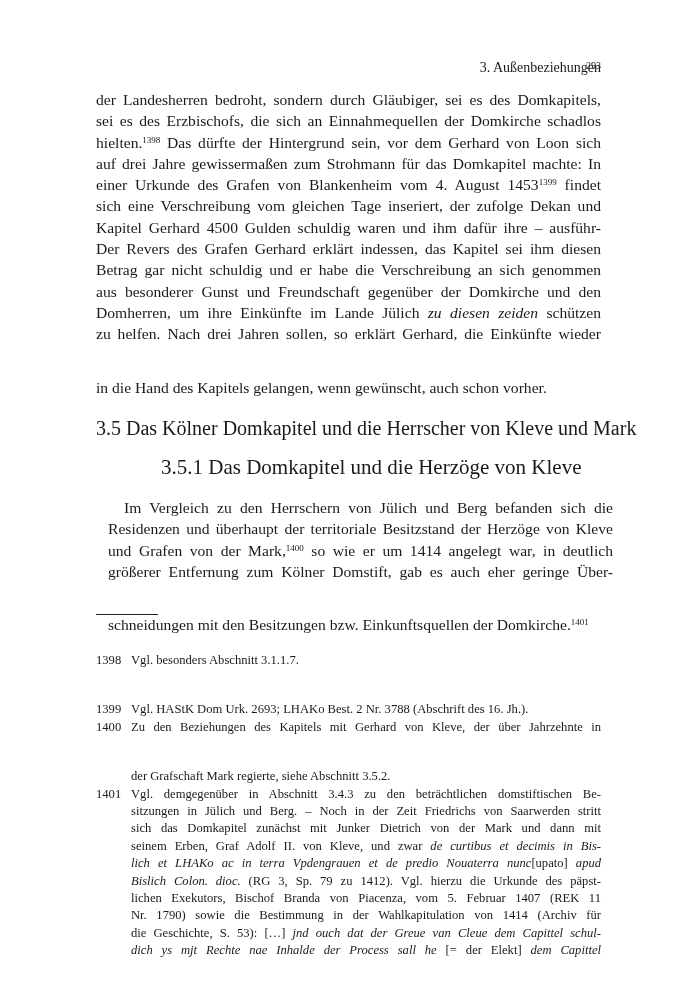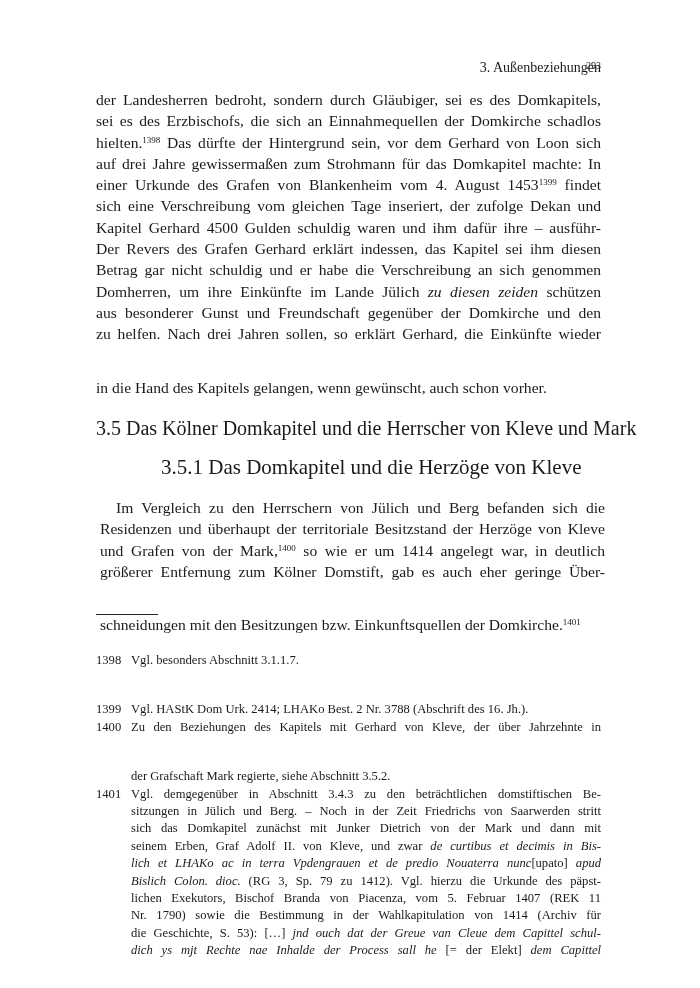--- a/index.html
+++ b/index.html
@@ -10,21 +10,21 @@
   .running-title { position: absolute; left: 0; right: 0; text-align: right; top: 0; }
   .page-number { position: absolute; right: 0; top: 0; font-size: 10px; }
   .body-text { position: absolute; top: 89px; left: 0; width: 505px; font-size: 15.6px; line-height: 21.3px;
                text-align: justify; }
   .line { display: block; text-align: justify; text-align-last: justify; white-space: nowrap; }
   .line.last { text-align-last: left; margin-top: 32px; }
   sup { font-size: 9px; line-height: 0; vertical-align: 5px; }
   i { font-style: italic; }
   .h2 { position: absolute; top: 417px; left: 0; font-size: 20px; white-space: nowrap; }
   .h3 { position: absolute; top: 455px; left: 65px; font-size: 21px; white-space: nowrap; }
-  .body-text-2 { position: absolute; top: 497px; left: 4px; width: 505px; font-size: 15.6px; line-height: 21.3px; }
+  .body-text-2 { position: absolute; top: 497px; left: 12px; width: 505px; font-size: 15.6px; line-height: 21.3px; }
   .rule { position: absolute; top: 614px; left: 0; width: 62px; border-top: 1px solid #222; height: 0; }
   .footnotes { position: absolute; top: 620px; left: 0; width: 505px; font-size: 12.6px; line-height: 17.4px; }
   .fn { position: relative; padding-left: 35px; }
   .fn-num { position: absolute; left: 0; top: 0; }
   .fn-text .line { white-space: nowrap; }
 </style>
 </head>
 <body>
 
 <div class="page">
@@ -37,22 +37,22 @@
   <div class="body-text">
     <span class="line">der Landesherren bedroht, sondern durch Gläubiger, sei es des Domkapitels,</span>
     <span class="line">sei es des Erzbischofs, die sich an Einnahmequellen der Domkirche schadlos</span>
     <span class="line"><span>hielten.</span><sup>1398</sup><span> Das dürfte der Hintergrund sein, vor dem Gerhard von Loon sich</span></span>
     <span class="line">auf drei Jahre gewissermaßen zum Strohmann für das Domkapitel machte: In</span>
     <span class="line"><span>einer Urkunde des Grafen von Blankenheim vom 4. August 1453</span><sup>1399</sup><span> findet</span></span>
     <span class="line">sich eine Verschreibung vom gleichen Tage inseriert, der zufolge Dekan und</span>
     <span class="line">Kapitel Gerhard 4500 Gulden schuldig waren und ihm dafür ihre – ausführ-</span>
     <span class="line">Der Revers des Grafen Gerhard erklärt indessen, das Kapitel sei ihm diesen</span>
     <span class="line">Betrag gar nicht schuldig und er habe die Verschreibung an sich genommen</span>
+    <span class="line">aus besonderer Gunst und Freundschaft gegenüber der Domkirche und den</span>
     <span class="line"><span>Domherren, um ihre Einkünfte im Lande Jülich </span><i>zu diesen zeiden</i><span> schützen</span></span>
-    <span class="line">aus besonderer Gunst und Freundschaft gegenüber der Domkirche und den</span>
     <span class="line">zu helfen. Nach drei Jahren sollen, so erklärt Gerhard, die Einkünfte wieder</span>
     <span class="line last">in die Hand des Kapitels gelangen, wenn gewünscht, auch schon vorher.</span>
   </div>
 
   <div class="h2">3.5 Das Kölner Domkapitel und die Herrscher von Kleve und Mark</div>
   <div class="h3">3.5.1 Das Domkapitel und die Herzöge von Kleve</div>
 
   <div class="body-text-2">
     <span class="line" style="padding-left:16px">Im Vergleich zu den Herrschern von Jülich und Berg befanden sich die</span>
     <span class="line">Residenzen und überhaupt der territoriale Besitzstand der Herzöge von Kleve</span>
@@ -66,21 +66,21 @@
   <div class="footnotes">
     <div class="fn">
       <span class="fn-num">1398</span>
       <div class="fn-text">
         <span class="line last">Vgl. besonders Abschnitt 3.1.1.7.</span>
       </div>
     </div>
     <div class="fn">
       <span class="fn-num">1399</span>
       <div class="fn-text">
-        <span class="line last">Vgl. HAStK Dom Urk. 2414; LHAKo Best. 2 Nr. 3788 (Abschrift des 16. Jh.).</span>
+        <span class="line last">Vgl. HAStK Dom Urk. 2693; LHAKo Best. 2 Nr. 3788 (Abschrift des 16. Jh.).</span>
       </div>
     </div>
     <div class="fn">
       <span class="fn-num">1400</span>
       <div class="fn-text">
         <span class="line">Zu den Beziehungen des Kapitels mit Gerhard von Kleve, der über Jahrzehnte in</span>
         <span class="line last">der Grafschaft Mark regierte, siehe Abschnitt 3.5.2.</span>
       </div>
     </div>
     <div class="fn">

